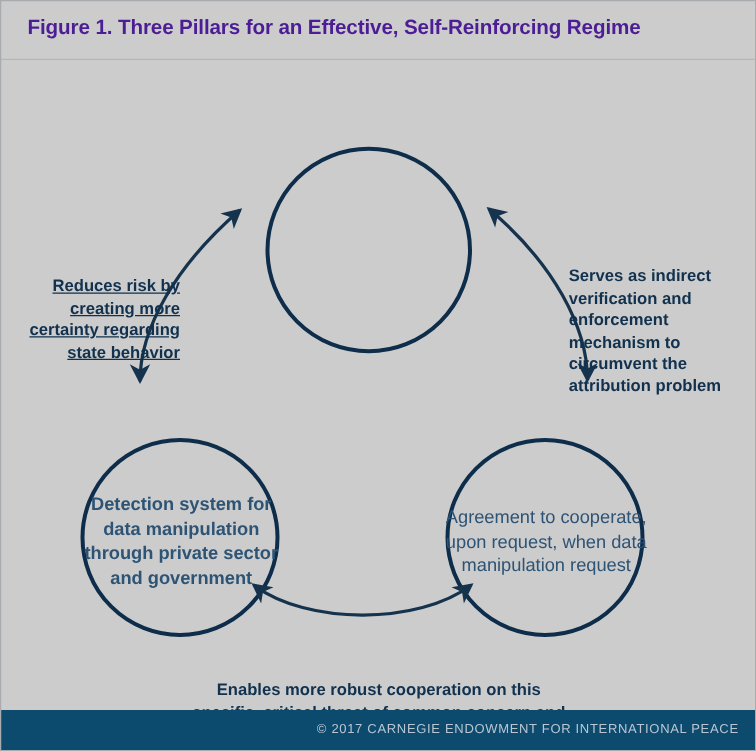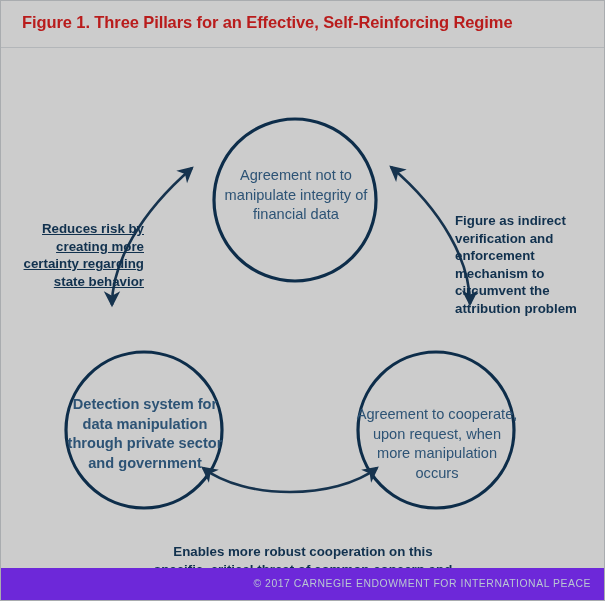--- a/index.html
+++ b/index.html
@@ -16,21 +16,21 @@
     font-family: "Liberation Sans", sans-serif;
     overflow: hidden;
   }
   #figure-title {
     position: absolute;
     left: 22px;
     top: 13px;
     width: 560px;
     font-size: 16.5px;
     font-weight: bold;
-    color: #b91c1c;
+    color: #4c1d95;
     letter-spacing: -0.1px;
     white-space: nowrap;
   }
   #title-rule {
     position: absolute;
     left: 0;
     top: 47px;
     width: 605px;
     height: 1px;
     background: #b3b6b9;
@@ -110,21 +110,21 @@
     left: 356px;
     top: 357px;
     width: 162px;
   }
   #footer-bar {
     position: absolute;
     left: 0;
     top: 568px;
     width: 605px;
     height: 33px;
-    background: #6d28d9;
+    background: #0c4a6e;
   }
   #footer-text {
     position: absolute;
     right: 14px;
     top: 10px;
     font-size: 10.4px;
     letter-spacing: 0.55px;
     color: #b9c6d2;
     white-space: nowrap;
   }
@@ -160,29 +160,28 @@
       <circle class="node-circle" cx="144" cy="382" r="78"></circle>
       <circle class="node-circle" cx="436" cy="382" r="78"></circle>
 
       <path class="flow-path" d="M 112 257 C 112 215, 140 165, 192 120" marker-start="url(#arrowhead)" marker-end="url(#arrowhead)"></path>
 
       <path class="flow-path" d="M 391 119 C 443 163, 470 214, 470 256" marker-start="url(#arrowhead)" marker-end="url(#arrowhead)"></path>
 
       <path class="flow-path" d="M 203 420 C 245 452, 335 452, 377 420" marker-start="url(#arrowhead)" marker-end="url(#arrowhead)"></path>
     </svg>
 
-    <div class="node-label" id="node-top-label">Agreement not to manipulate integrity of financial data</div>
 
     <div class="node-label" id="node-left-label">Detection system for data manipulation through private sector and government</div>
 
-    <div class="node-label" id="node-right-label">Agreement to cooperate, upon request, when more manipulation occurs</div>
+    <div class="node-label" id="node-right-label">Agreement to cooperate, upon request, when data manipulation request</div>
 
     <div class="edge-label" id="label-left">Reduces risk by creating more certainty regarding state behavior</div>
 
-    <div class="edge-label" id="label-right">Figure as indirect verification and enforcement mechanism to circumvent the attribution problem</div>
+    <div class="edge-label" id="label-right">Serves as indirect verification and enforcement mechanism to circumvent the attribution problem</div>
 
     <div class="edge-label" id="label-bottom">Enables more robust cooperation on this specific, critical threat of common concern and interest</div>
 
   </div>
 
   <div id="footer-bar">
     <div id="footer-text">© 2017 CARNEGIE ENDOWMENT FOR INTERNATIONAL PEACE</div>
   </div>
 
   <div id="frame-border"></div>

